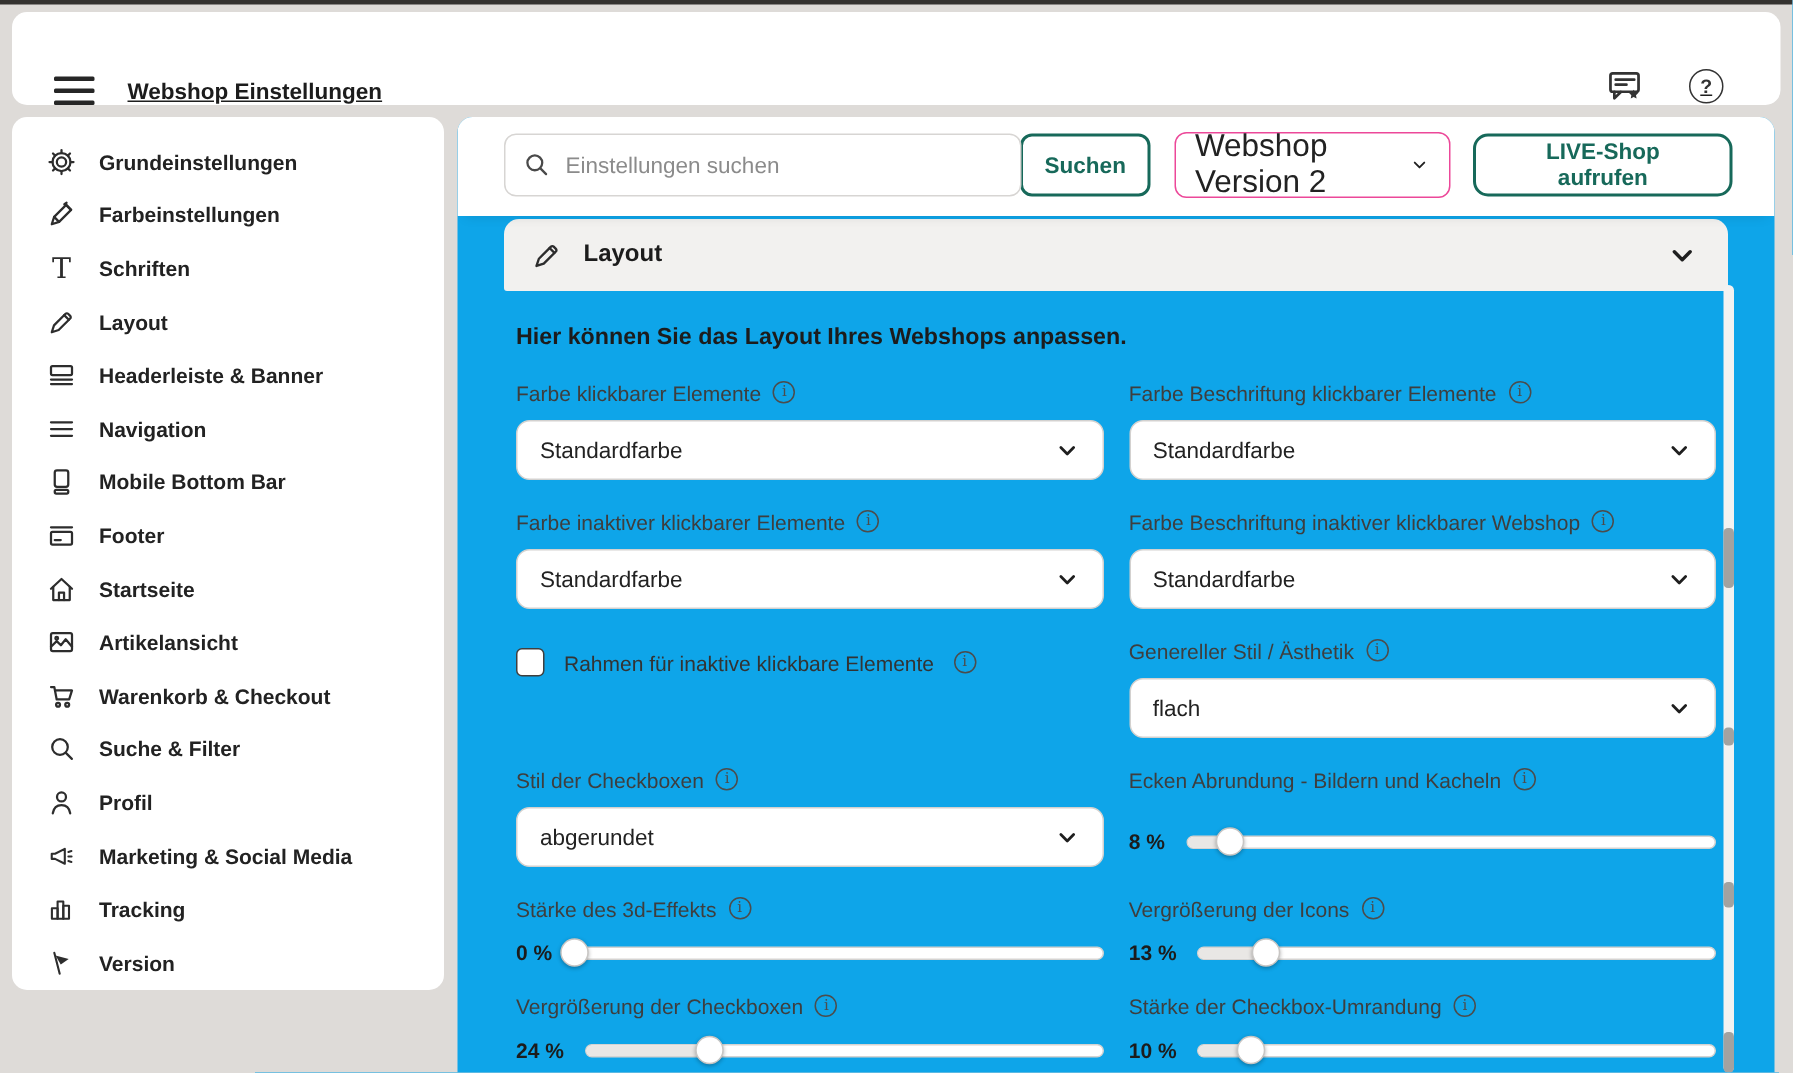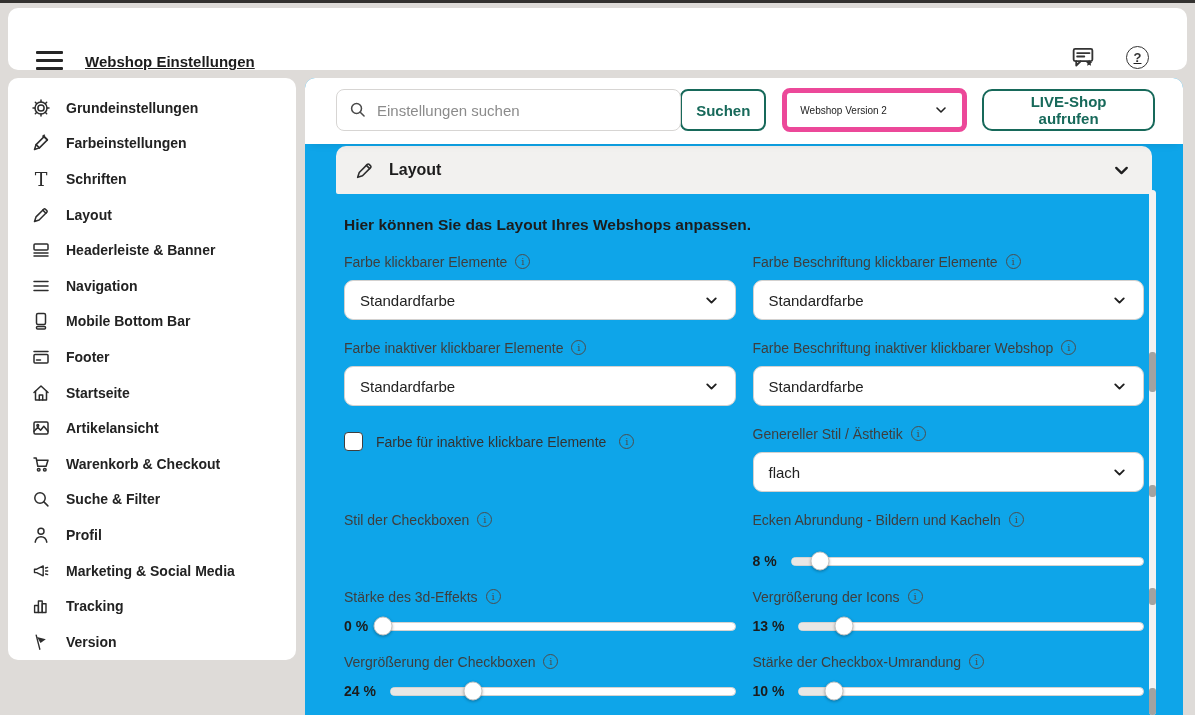--- a/index.html
+++ b/index.html
@@ -45,22 +45,22 @@
     font-family:"Liberation Sans",sans-serif; font-size:15px; color:#222; outline:none; background:#fff;
   }
   .search-input::placeholder { color:#8b8b8b; }
   .btn-outline {
     height:42px; background:#fff; border:2px solid #17695a; color:#17695a;
     font-size:15px; font-weight:700; font-family:"Liberation Sans",sans-serif; cursor:pointer;
   }
   .suchen-btn { margin-left:-1px; border-radius:8px; padding:0 14px; }
   .live-btn { margin-left:15px; border-radius:10px; padding:0 18px; }
   .version-select {
-    margin-left:16px; width:193px; height:44px; border:5px solid #ec4899; border-radius:8px;
-    display:flex; align-items:center; padding:0 13px; font-size:10px; color:#222; cursor:pointer; background:#fff;
+    margin-left:16px; width:193px; height:44px; border:1px solid #ec4899; border-radius:8px;
+    display:flex; align-items:center; padding:0 13px; font-size:21px; color:#222; cursor:pointer; background:#fff;
   }
   .version-select svg { margin-left:auto; width:16px; height:16px; color:#222; }
 
   .scroll-area { padding:0 31px; position:relative; }
 
   .section-header {
     margin-top:2px; height:48px; background:#f2f1ef; border-radius:10px 10px 2px 2px;
     display:flex; align-items:center; padding:0 20px 0 18px; cursor:pointer;
   }
   .section-header svg.pencil { width:21px; height:21px; color:#2d2d2d; }
@@ -349,21 +349,21 @@
             <span>Standardfarbe</span>
             <svg viewBox="0 0 20 20" fill="none" stroke="currentColor" stroke-width="2.2" stroke-linecap="round" stroke-linejoin="round">
                 <path d="M5 7.5l5 5 5-5"></path>
               </svg>
           </div>
         </div>
 
         <div class="field">
           <div class="checkbox-field">
             <div class="checkbox"></div>
-            <span class="checkbox-label">Farbe für inaktive klickbare Elemente</span>
+            <span class="checkbox-label">Rahmen für inaktive klickbare Elemente</span>
             <span class="info">i</span>
           </div>
         </div>
 
         <div class="field">
           <div class="label-row">
               <span>Genereller Stil / Ästhetik</span>
               <span class="info">i</span>
             </div>
           <div class="select-box">
@@ -372,20 +372,26 @@
                 <path d="M5 7.5l5 5 5-5"></path>
               </svg>
           </div>
         </div>
 
         <div class="field">
           <div class="label-row">
               <span>Stil der Checkboxen</span>
               <span class="info">i</span>
             </div>
+          <div class="select-box">
+            <span>abgerundet</span>
+            <svg viewBox="0 0 20 20" fill="none" stroke="currentColor" stroke-width="2.2" stroke-linecap="round" stroke-linejoin="round">
+                <path d="M5 7.5l5 5 5-5"></path>
+              </svg>
+          </div>
         </div>
 
         <div class="field">
           <div class="label-row">
               <span>Ecken Abrundung - Bildern und Kacheln</span>
               <span class="info">i</span>
             </div>
           <div class="slider-row tall">
             <span class="slider-val">8 %</span>
             <div class="slider-track" style="--pct: 8%;">

